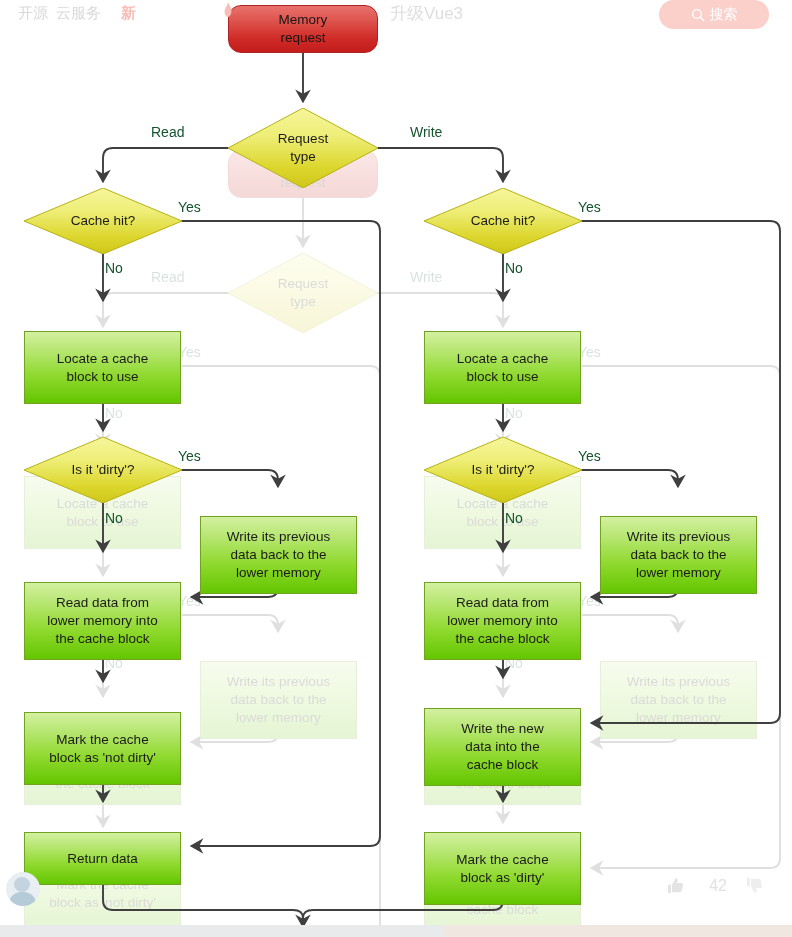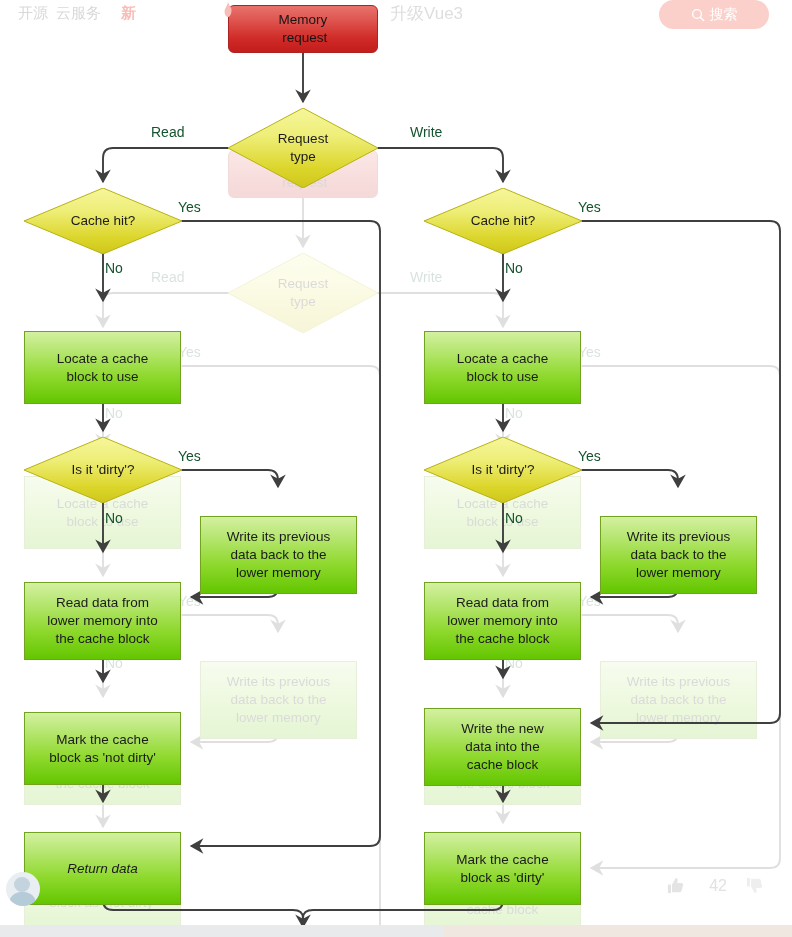--- a/index.html
+++ b/index.html
@@ -44,23 +44,22 @@
   #main{z-index:3;}
 
   .node{position:absolute;box-sizing:border-box;display:flex;align-items:center;justify-content:center;
         text-align:center;color:#1b1b1b;font-size:13.5px;line-height:1.32;}
   .node.proc{
     border:1px solid #71a321;
     background:linear-gradient(180deg,#d3f0a0 0%,#bbe879 22%,#8fd92e 62%,#63c600 100%);
     margin-top:24px;
   }
   .node.term{
-    border:1px solid #ad2222;border-radius:6px;
+    border:1px solid #ad2222;border-radius:13px;
     background:linear-gradient(180deg,#e8716c 0%,#e05852 28%,#cf2a26 72%,#c31d1c 100%);
-    text-align:right;
   }
   .node.diamond{background:transparent;border:none;}
   .node.diamond .dtxt{position:relative;z-index:2;}
   .node.diamond .dshape{position:absolute;left:0;top:0;width:100%;height:100%;z-index:1;}
 
   svg.edges{position:absolute;left:0;top:0;width:792px;height:937px;overflow:visible;}
   .elabel{position:absolute;font-size:14px;color:#14532d;white-space:nowrap;}
 </style>
 </head>
 <body>
@@ -341,21 +340,21 @@
       </div>
       <div class="node proc" style="left: 424px; top: 558px; width: 157px; height: 78px;">
         <span>Read data from<br>lower memory into<br>the cache block</span>
       </div>
       <div class="node proc" style="left: 24px; top: 688px; width: 157px; height: 73px;">
         <span>Mark the cache<br>block as 'not dirty'</span>
       </div>
       <div class="node proc" style="left: 424px; top: 684px; width: 157px; height: 78px;">
         <span>Write the new<br>data into the<br>cache block</span>
       </div>
-      <div class="node proc" style="left: 24px; top: 808px; width: 157px; height: 73px; font-style: italic;">
+      <div class="node proc" style="left: 24px; top: 808px; width: 157px; height: 53px;">
         <span>Return data</span>
       </div>
       <div class="node proc" style="left: 424px; top: 808px; width: 157px; height: 73px;">
         <span>Mark the cache<br>block as 'dirty'</span>
       </div>
       <span class="elabel" style="left: 151px; top: 124px;">Read</span>
       <span class="elabel" style="left: 410px; top: 124px;">Write</span>
       <span class="elabel" style="left: 178px; top: 199px;">Yes</span>
       <span class="elabel" style="left: 105px; top: 260px;">No</span>
       <span class="elabel" style="left: 578px; top: 199px;">Yes</span>

